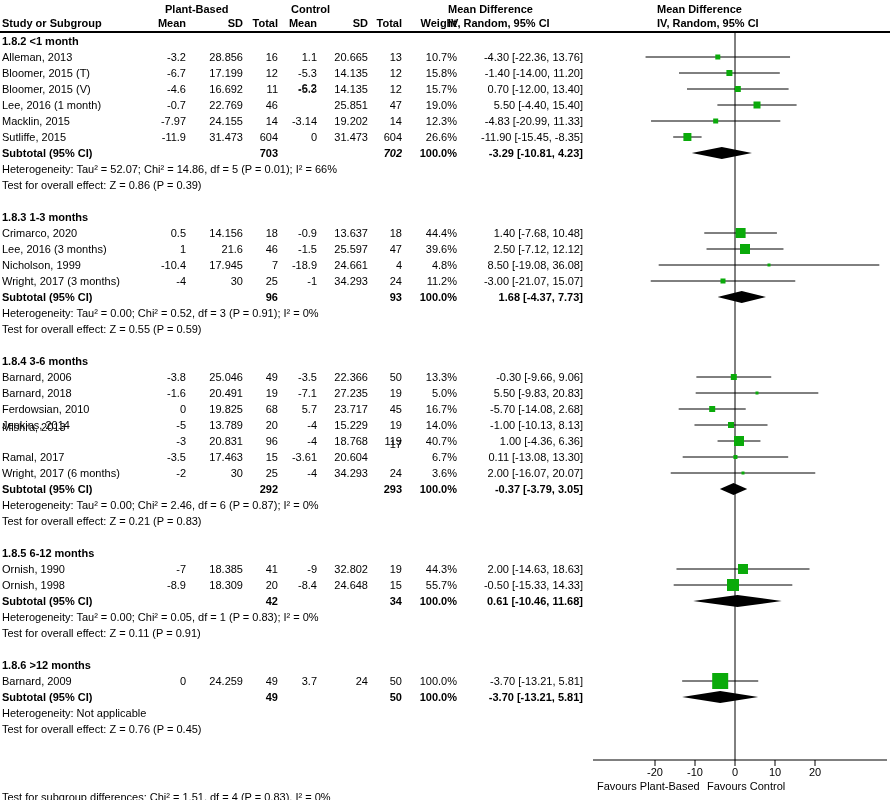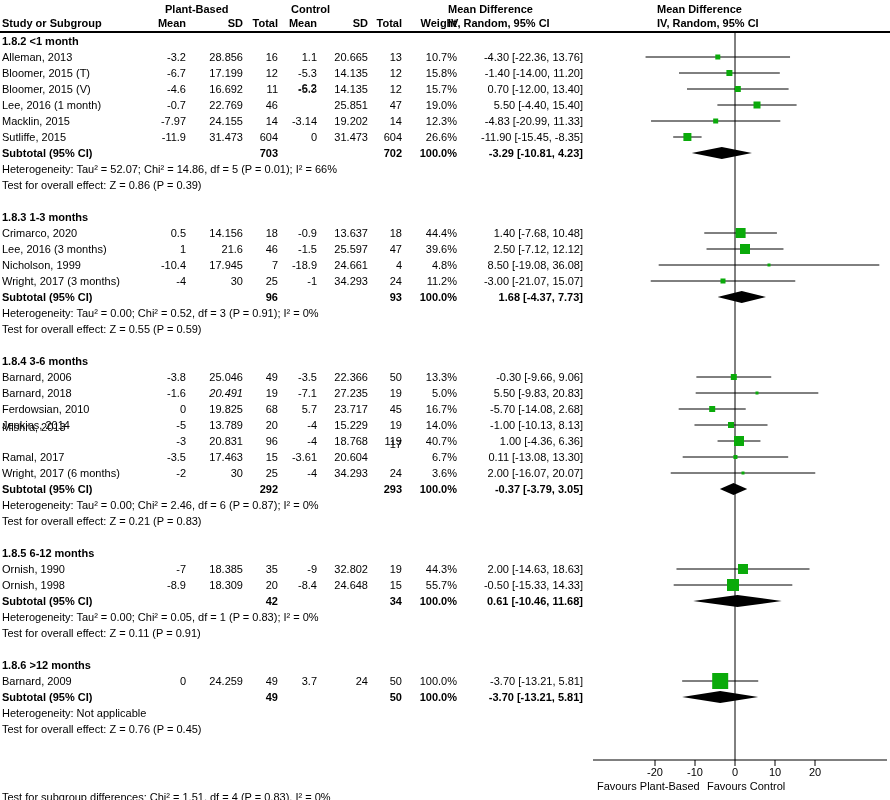--- a/index.html
+++ b/index.html
@@ -91,21 +91,21 @@
       <div class="cell c-m1" style="top: 129px;">-11.9</div>
       <div class="cell c-s1" style="top: 129px;">31.473</div>
       <div class="cell c-t1" style="top: 129px;">604</div>
       <div class="cell c-m2" style="top: 129px;">0</div>
       <div class="cell c-s2" style="top: 129px;">31.473</div>
       <div class="cell c-t2" style="top: 129px;">604</div>
       <div class="cell c-w" style="top: 129px;">26.6%</div>
       <div class="cell c-ci" style="top: 129px;">-11.90 [-15.45, -8.35]</div>
       <div class="cell c-name b" style="top: 145px;">Subtotal (95% CI)</div>
       <div class="cell c-t1 b" style="top: 145px;">703</div>
-      <div class="cell c-t2 b" style="top: 145px;">702</div>
+      <div class="cell c-t2 b" style="top: 145px; font-style: italic;">702</div>
       <div class="cell c-w b" style="top: 145px;">100.0%</div>
       <div class="cell c-ci b" style="top: 145px;">-3.29 [-10.81, 4.23]</div>
       <div class="cell c-name" style="top: 161px;">Heterogeneity: Tau² = 52.07; Chi² = 14.86, df = 5 (P = 0.01); I² = 66%</div>
       <div class="cell c-name" style="top: 177px;">Test for overall effect: Z = 0.86 (P = 0.39)</div>
       <div class="cell c-name b" style="top: 209px;">1.8.3 1-3 months</div>
       <div class="cell c-name" style="top: 225px;">Crimarco, 2020</div>
       <div class="cell c-m1" style="top: 225px;">0.5</div>
       <div class="cell c-s1" style="top: 225px;">14.156</div>
       <div class="cell c-t1" style="top: 225px;">18</div>
       <div class="cell c-m2" style="top: 225px;">-0.9</div>
@@ -152,21 +152,21 @@
       <div class="cell c-m1" style="top: 369px;">-3.8</div>
       <div class="cell c-s1" style="top: 369px;">25.046</div>
       <div class="cell c-t1" style="top: 369px;">49</div>
       <div class="cell c-m2" style="top: 369px;">-3.5</div>
       <div class="cell c-s2" style="top: 369px;">22.366</div>
       <div class="cell c-t2" style="top: 369px;">50</div>
       <div class="cell c-w" style="top: 369px;">13.3%</div>
       <div class="cell c-ci" style="top: 369px;">-0.30 [-9.66, 9.06]</div>
       <div class="cell c-name" style="top: 385px;">Barnard, 2018</div>
       <div class="cell c-m1" style="top: 385px;">-1.6</div>
-      <div class="cell c-s1" style="top: 385px; font-style: italic;">20.491</div>
+      <div class="cell c-s1" style="top: 385px;">20.491</div>
       <div class="cell c-t1" style="top: 385px;">19</div>
       <div class="cell c-m2" style="top: 385px;">-7.1</div>
       <div class="cell c-s2" style="top: 385px;">27.235</div>
       <div class="cell c-t2" style="top: 385px;">19</div>
       <div class="cell c-w" style="top: 385px;">5.0%</div>
       <div class="cell c-ci" style="top: 385px;">5.50 [-9.83, 20.83]</div>
       <div class="cell c-name" style="top: 401px;">Ferdowsian, 2010</div>
       <div class="cell c-m1" style="top: 401px;">0</div>
       <div class="cell c-s1" style="top: 401px;">19.825</div>
       <div class="cell c-t1" style="top: 401px;">68</div>
@@ -215,21 +215,21 @@
       <div class="cell c-t1 b" style="top: 481px; text-align: right;">292</div>
       <div class="cell c-t2 b" style="top: 481px;">293</div>
       <div class="cell c-w b" style="top: 481px;">100.0%</div>
       <div class="cell c-ci b" style="top: 481px;">-0.37 [-3.79, 3.05]</div>
       <div class="cell c-name" style="top: 497px;">Heterogeneity: Tau² = 0.00; Chi² = 2.46, df = 6 (P = 0.87); I² = 0%</div>
       <div class="cell c-name" style="top: 513px;">Test for overall effect: Z = 0.21 (P = 0.83)</div>
       <div class="cell c-name b" style="top: 545px;">1.8.5 6-12 months</div>
       <div class="cell c-name" style="top: 561px;">Ornish, 1990</div>
       <div class="cell c-m1" style="top: 561px;">-7</div>
       <div class="cell c-s1" style="top: 561px;">18.385</div>
-      <div class="cell c-t1" style="top: 561px;">35</div>
+      <div class="cell c-t1" style="top: 561px;">41</div>
       <div class="cell c-m2" style="top: 561px;">-9</div>
       <div class="cell c-s2" style="top: 561px;">32.802</div>
       <div class="cell c-t2" style="top: 561px;">19</div>
       <div class="cell c-w" style="top: 561px;">44.3%</div>
       <div class="cell c-ci" style="top: 561px;">2.00 [-14.63, 18.63]</div>
       <div class="cell c-name" style="top: 577px;">Ornish, 1998</div>
       <div class="cell c-m1" style="top: 577px;">-8.9</div>
       <div class="cell c-s1" style="top: 577px;">18.309</div>
       <div class="cell c-t1" style="top: 577px;">20</div>
       <div class="cell c-m2" style="top: 577px;">-8.4</div>

